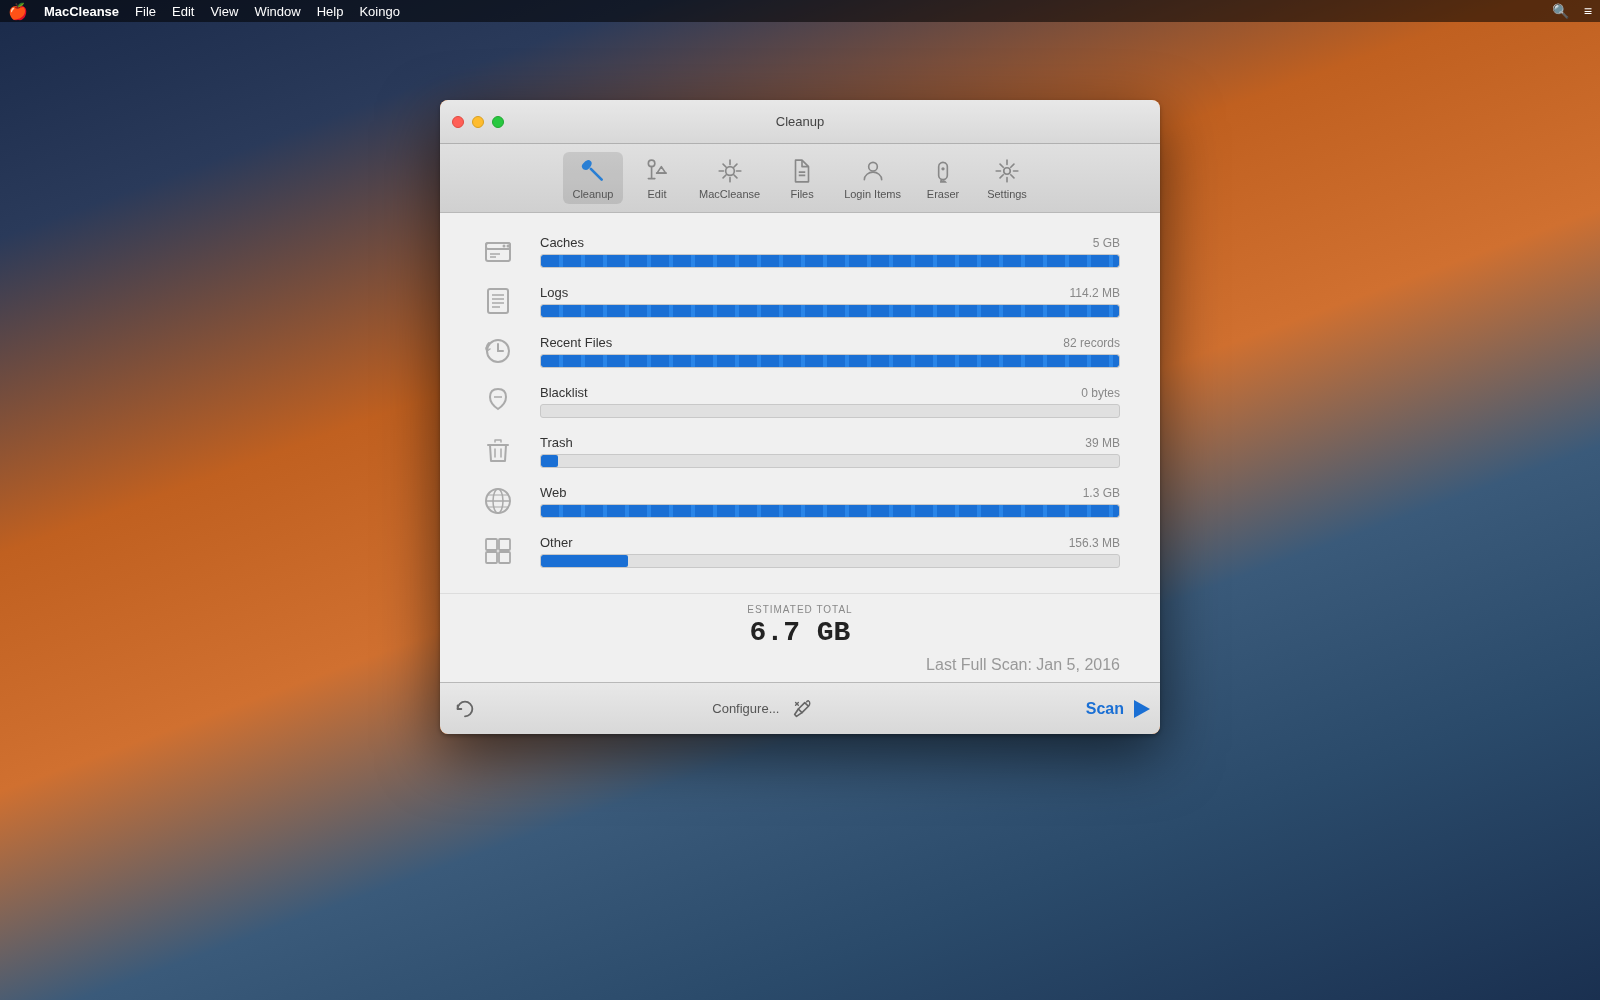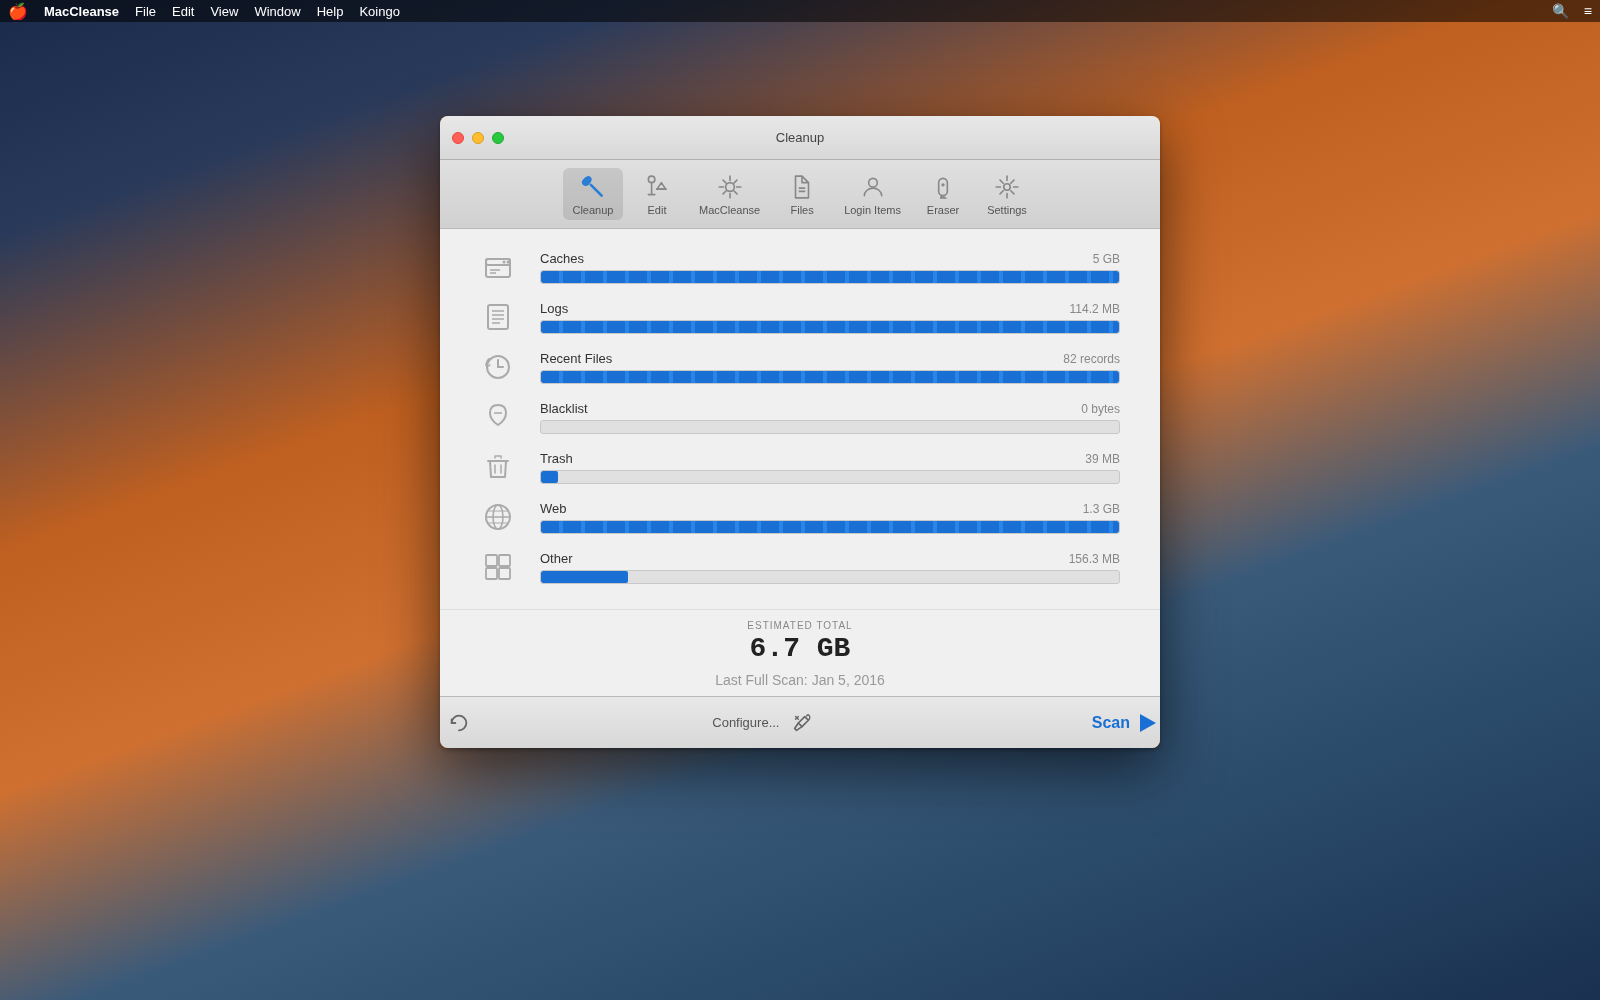--- a/index.html
+++ b/index.html
@@ -54,21 +54,21 @@
     .menubar-right {
       margin-left: auto;
       display: flex;
       gap: 14px;
       align-items: center;
     }
 
     
     .window {
       position: absolute;
-      top: 116px;
+      top: 100px;
       left: 50%;
       transform: translateX(-50%);
       width: 720px;
       background: #f97316;
       border-radius: 8px;
       box-shadow: 0 20px 60px rgba(0,0,0,0.6), 0 2px 4px rgba(0,0,0,0.3);
       overflow: hidden;
     }
 
     
@@ -221,33 +221,33 @@
       margin-bottom: 2px;
     }
     .total-value {
       font-size: 28px;
       font-weight: 700;
       color: #222;
       margin-bottom: 8px;
       font-family: Liberation Mono, monospace;
     }
     .last-scan {
-      font-size: 14px;
+      font-size: 16px;
       color: #999;
-      text-align: center;
+      text-align: right;
       margin-top: 0;
     }
 
     
     .bottom-bar {
       background: linear-gradient(180deg, #e8e8e8 0%, #d8d8d8 100%);
       border-top: 1px solid #b8b8b8;
       height: 52px;
       display: flex;
-      padding: 0 4px;
+      padding: 0 10px;
     }
     .bottom-left { display: flex; align-items: center; }
     .bottom-center { flex: 1; display: flex; justify-content: center; align-items: center; gap: 8px; }
     .bottom-right { display: flex; align-items: center; gap: 4px; margin-left: 36px; }
 
     .btn-configure {
       font-size: 13px;
       color: #555;
       background: none;
       border: none;

